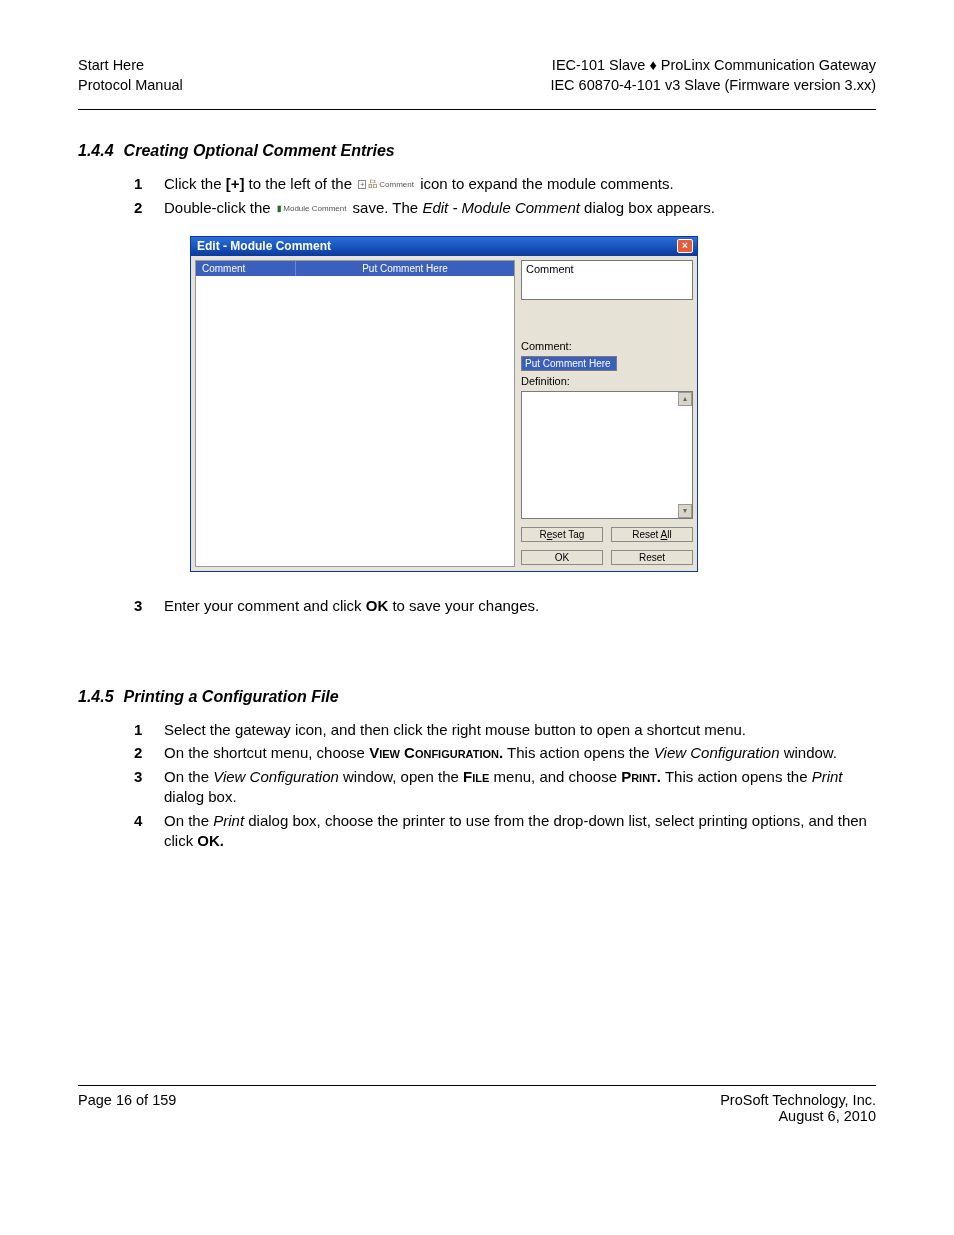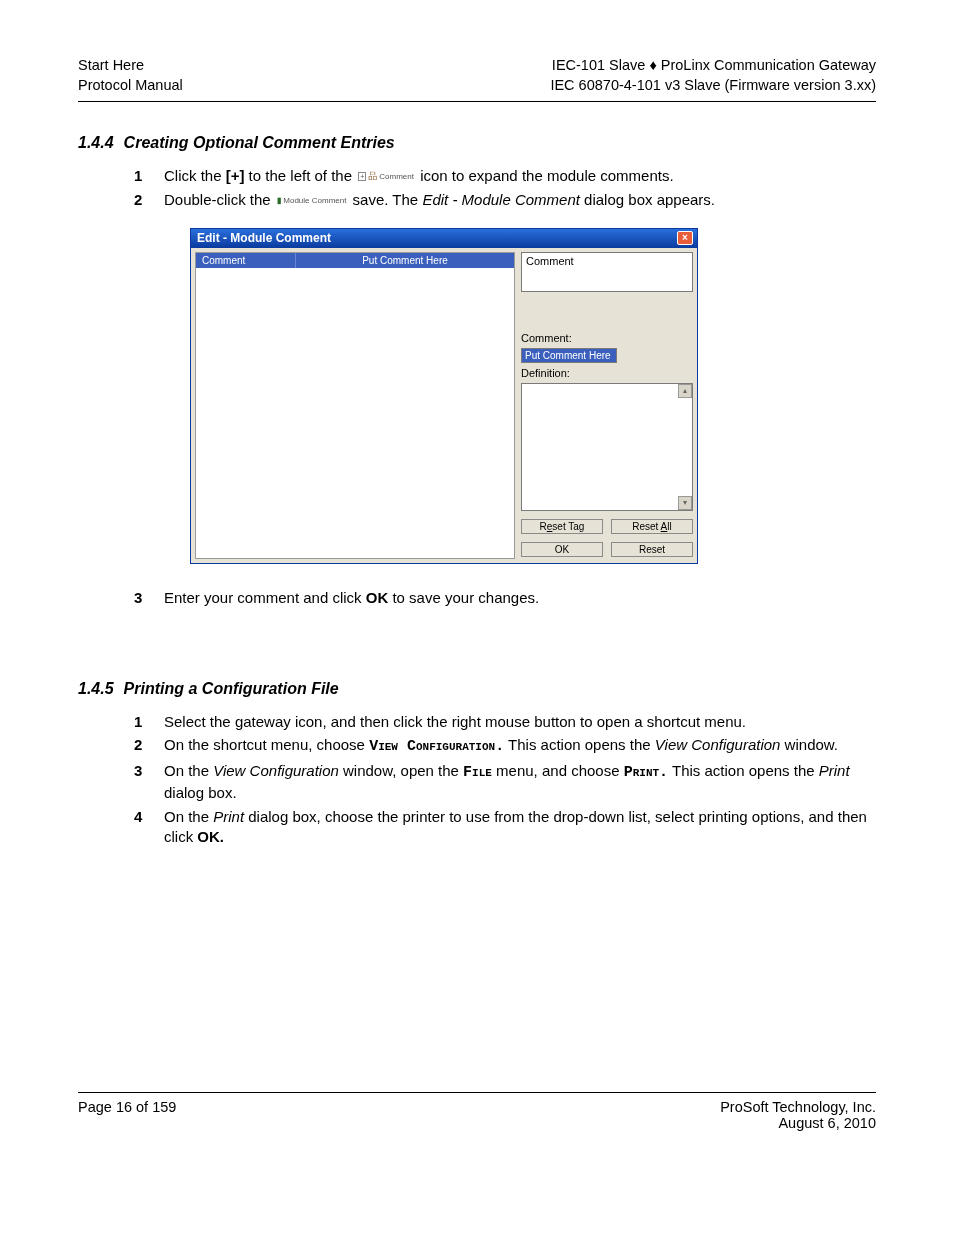--- a/index.html
+++ b/index.html
@@ -12,21 +12,21 @@
     color: #000;
   }
   .page {
     padding: 56px 78px 0 78px;
   }
   .header {
     display: flex;
     justify-content: space-between;
     font-size: 14.5px;
     line-height: 1.35;
-    padding-bottom: 6px;
+    padding-bottom: 14px;
     border-bottom: 1px solid #000;
   }
   .header .right { text-align: right; }
   .section-heading {
     font-size: 16px;
     font-weight: bold;
     font-style: italic;
     margin-top: 32px;
     margin-bottom: 14px;
   }
@@ -42,21 +42,21 @@
     margin-bottom: 4px;
   }
   ol.steps li .n {
     font-weight: bold;
     width: 30px;
     flex-shrink: 0;
   }
   ol.steps li .t { flex: 1; }
   .bold { font-weight: bold; }
   .italic { font-style: italic; }
-  .smallcaps { font-variant: small-caps; font-weight: bold; font-family: Liberation Mono, monospace; }
+  .smallcaps { font-variant: small-caps; font-weight: bold; }
   .inline-icon {
     display: inline-block;
     font-size: 8px;
     vertical-align: middle;
     padding: 0 2px;
     color: #555;
     white-space: nowrap;
   }
   .inline-icon .plus { border:1px solid #888; padding:0 1px; font-size:7px; margin-right:2px;}
   .inline-icon .node { color:#8a5a2b; margin-right:2px; font-size:9px;}
@@ -162,21 +162,21 @@
     border:1px solid #8a8a8a;
     font-size:10px;
     padding:1px 0;
     width:100px;
     text-align:center;
   }
   .u { text-decoration: underline; }
   .footer {
     position:absolute;
     left:78px; right:78px;
-    bottom:104px;
+    bottom:111px;
     border-top:1px solid #000;
     padding-top:6px;
     display:flex;
     justify-content:space-between;
     font-size:14.5px;
   }
   .footer .right { text-align:right; }
   .gap-block { height: 36px; }
 </style>
 </head>

